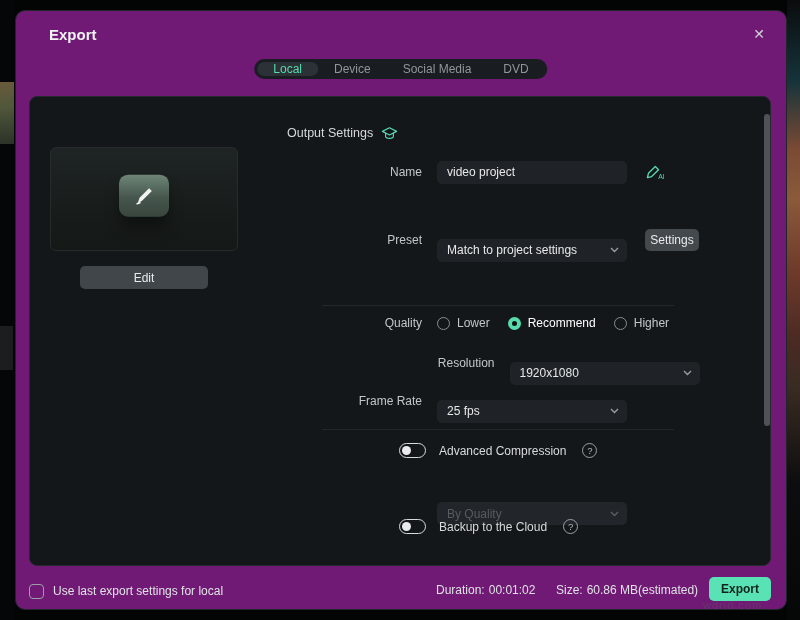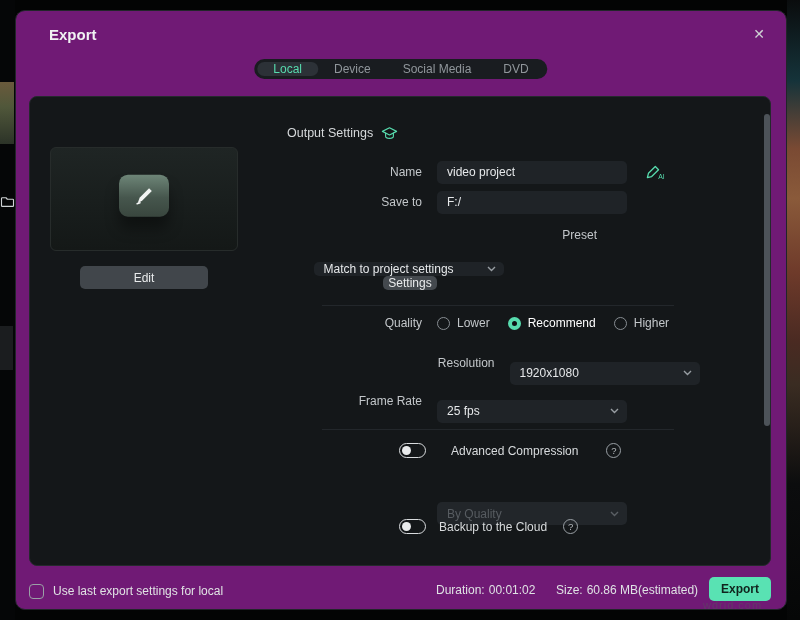--- a/index.html
+++ b/index.html
@@ -147,31 +147,22 @@
         <div class="lbl">Name</div>
         <input class="field ctl" value="video project" style="">
         <span class="ai-btn">
           <svg width="21" height="17" viewBox="0 0 26 20">
             <path d="M14 2.5l4 4-8.5 8.5-5.3 1.4 1.3-5.4L14 2.5z" fill="none" stroke="#57dcae" stroke-width="1.6" stroke-linejoin="round"></path>
             <text x="17.5" y="18.5" font-size="8.5" fill="#57dcae" font-family="Liberation Sans, sans-serif">AI</text>
           </svg>
         </span>
       </div>
 
-      <div class="row" style="top:93px;">
-        <div class="lbl">Save to</div>
-        <input class="field ctl" value="F:/" style="">
-        <span class="folder-btn" style="right:auto; margin-left:-30px;">
-          <svg width="15" height="13" viewBox="0 0 20 17" fill="none" stroke="#ced2d4" stroke-width="1.5" stroke-linejoin="round">
-            <path d="M2 4.5a1 1 0 0 1 1-1h5l1.8 2H17a1 1 0 0 1 1 1v7.5a1 1 0 0 1-1 1H3a1 1 0 0 1-1-1V4.5z"></path>
-          </svg>
-        </span>
-      </div>
-
-      <div class="row" style="top:131px;flex-direction:column;">
+
+      <div class="row" style="top:131px;">
         <div class="lbl">Preset</div>
         <div class="field dd ctl">
           <span>Match to project settings</span>
           <span class="chev">
             <svg width="9" height="6" viewBox="0 0 9 6">
                 <path d="M1 1l3.5 3.5L8 1" stroke="#989ea3" fill="none" stroke-width="1.4"></path>
               </svg>
           </span>
         </div>
         <div class="settings-btn">Settings</div>
@@ -217,21 +208,21 @@
           <span class="chev">
             <svg width="9" height="6" viewBox="0 0 9 6">
                 <path d="M1 1l3.5 3.5L8 1" stroke="#989ea3" fill="none" stroke-width="1.4"></path>
               </svg>
           </span>
         </div>
       </div>
 
       <div class="divider" style="top:332px;"></div>
 
-      <div class="toggle-row" style="left:369px; top:346px;gap:12px;">
+      <div class="toggle-row" style="left:369px; top:346px;">
         <span class="toggle">
           <span class="knob"></span>
         </span>
         <span class="toggle-label">Advanced Compression</span>
         <span class="q-icon">?</span>
       </div>
 
       <div class="field dd disabled-dd" style="position:absolute; left:407px; top:385px;">
         <span>By Quality</span>
         <span class="chev">

